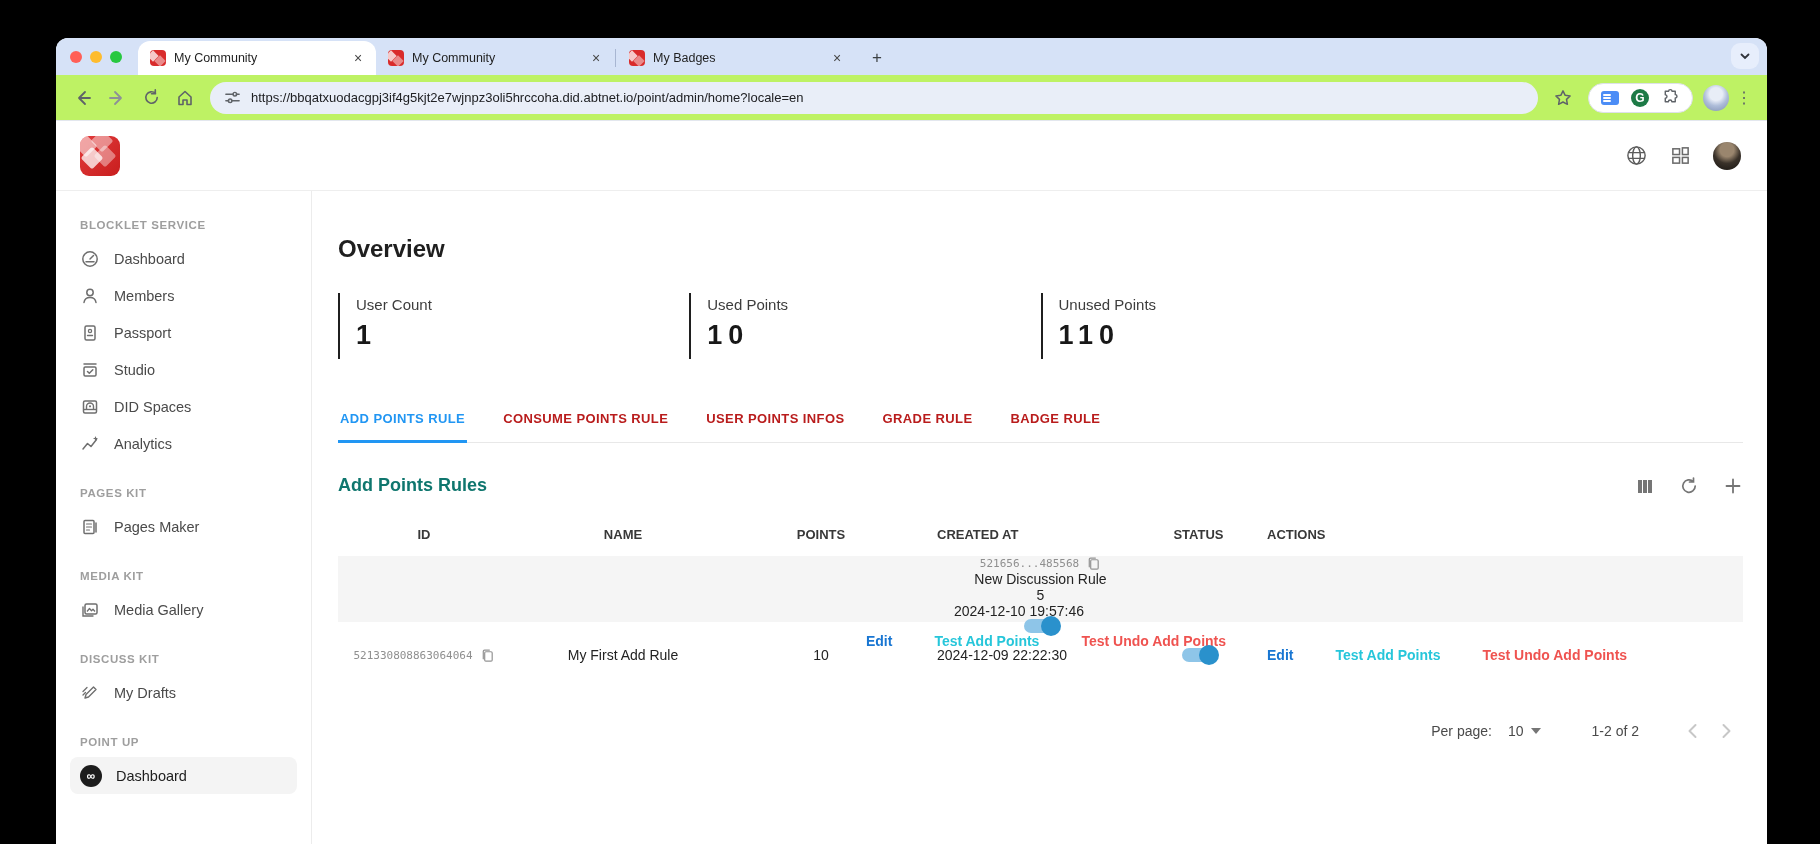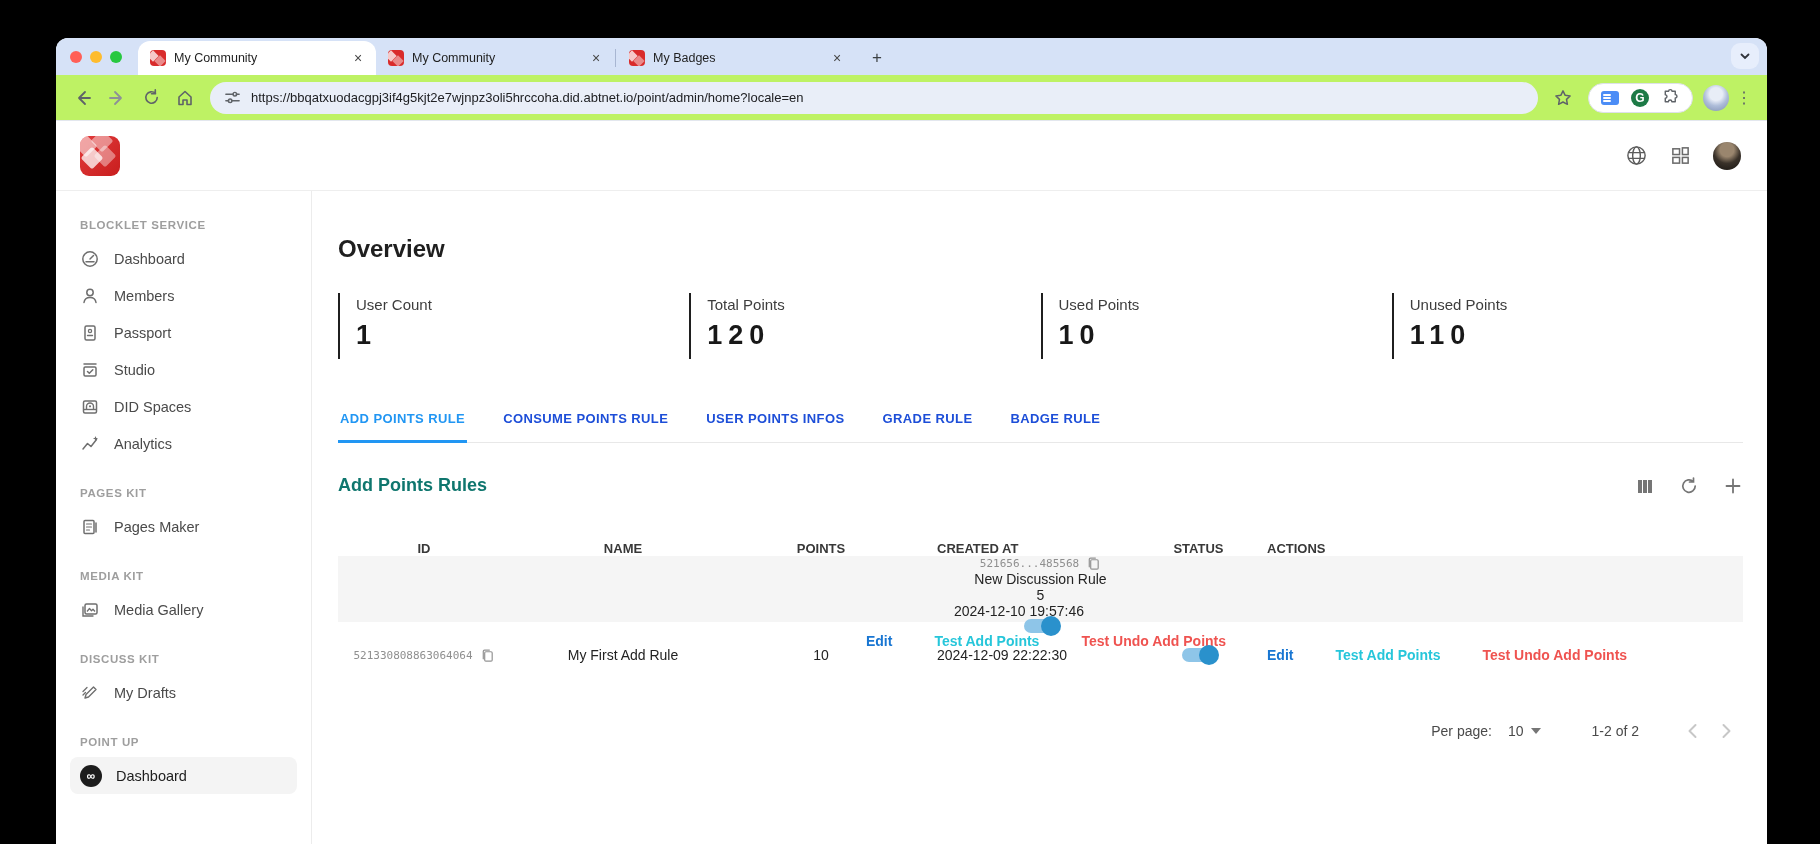--- a/index.html
+++ b/index.html
@@ -71,31 +71,31 @@
 
   .main { flex:1; padding:44px 24px 0 26px; min-width:0; }
   .page-title { font-size:24px; font-weight:700; color:#1f1f1f; margin-bottom:30px; }
 
   .stats { display:grid; grid-template-columns:repeat(4,1fr); }
   .stat { border-left:2px solid #1f1f1f; padding:3px 0 8px 16px; }
   .stat-label { font-size:15px; color:#3d3d3d; margin-bottom:7px; }
   .stat-value { font-size:27px; font-weight:700; letter-spacing:6px; color:#181818; }
 
   .rule-tabs { display:flex; gap:34px; margin-top:42px; border-bottom:1px solid #e8e8e8; }
-  .rule-tab { font-size:13px; font-weight:700; letter-spacing:.4px; color:#1d4ed8; padding:10px 2px 14px; cursor:pointer; }
+  .rule-tab { font-size:13px; font-weight:700; letter-spacing:.4px; color:#b91c1c; padding:10px 2px 14px; cursor:pointer; }
   .rule-tab.active { color:#2196f3; border-bottom:3px solid #2196f3; margin-bottom:-1px; }
 
   .table-header-bar { display:flex; align-items:center; margin-top:32px; }
   .tbl-title { font-size:18px; font-weight:700; color:#0f766e; flex:1; }
   .tool-icons { display:flex; gap:24px; align-items:center; }
   .tool-icons span { display:flex; cursor:pointer; }
 
   .tbl { margin-top:16px; font-size:14px; color:#232323; }
   .trow { display:flex; align-items:center; }
-  .thead { height:44px; font-size:13px; font-weight:700; color:#383838;align-items:flex-end; }
+  .thead { height:44px; font-size:13px; font-weight:700; color:#383838; }
   .r { height:66px; }
   .r.alt { background:#f5f5f5;flex-direction:column; }
   .c-id { width:172px; display:flex; align-items:center; justify-content:center; gap:7px; }
   .c-name { width:226px; text-align:center; }
   .c-points { width:170px; text-align:center; }
   .c-created { width:235px; padding-left:31px; }
   .c-status { width:115px; display:flex; justify-content:center; }
   .c-actions { flex:1; display:flex; align-items:center; gap:42px; padding-left:11px; }
   .id-txt { font-family:"DejaVu Sans Mono", monospace; font-size:11px; color:#8f8f8f; }
   .copy-ic { display:flex; cursor:pointer; }
@@ -323,24 +323,20 @@
 
       </div>
 
       <div class="main">
         <div class="page-title">Overview</div>
 
         <div class="stats">
           <div class="stat">
             <div class="stat-label">User Count</div>
             <div class="stat-value">1</div>
-          </div>
-          <div class="stat">
-            <div class="stat-label">Total Points</div>
-            <div class="stat-value">120</div>
           </div>
           <div class="stat">
             <div class="stat-label">Used Points</div>
             <div class="stat-value">10</div>
           </div>
           <div class="stat">
             <div class="stat-label">Unused Points</div>
             <div class="stat-value">110</div>
           </div>
         </div>

